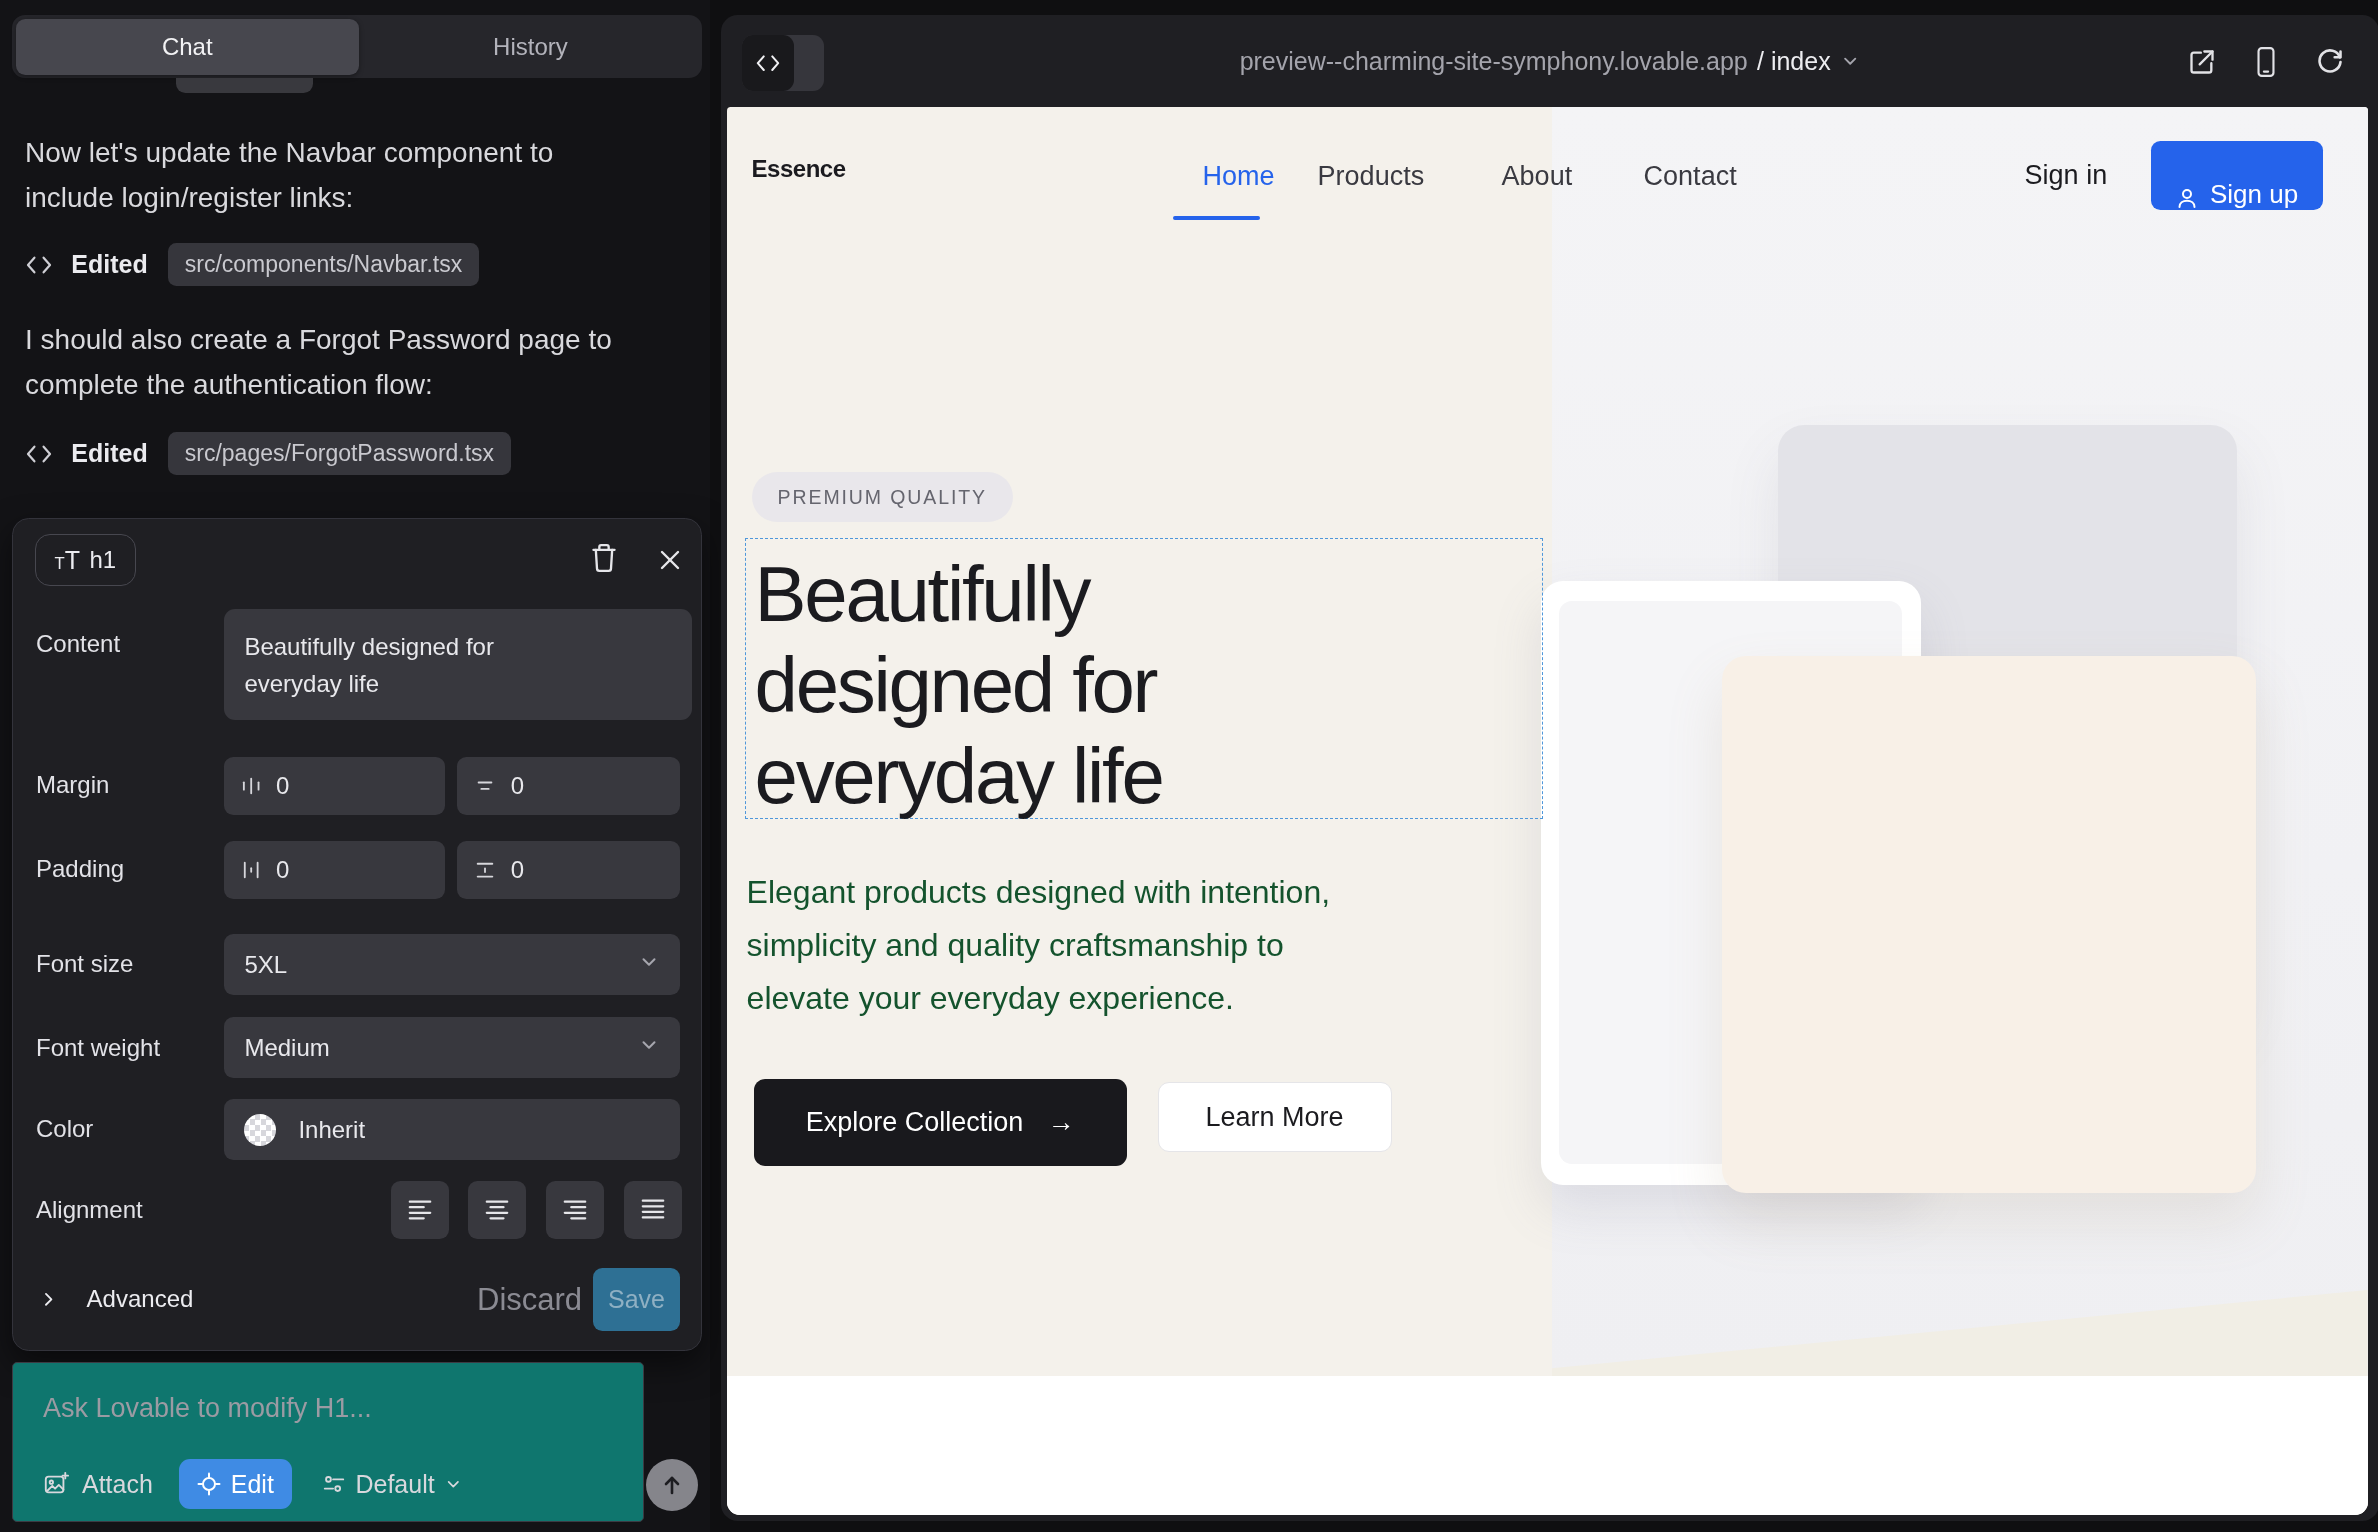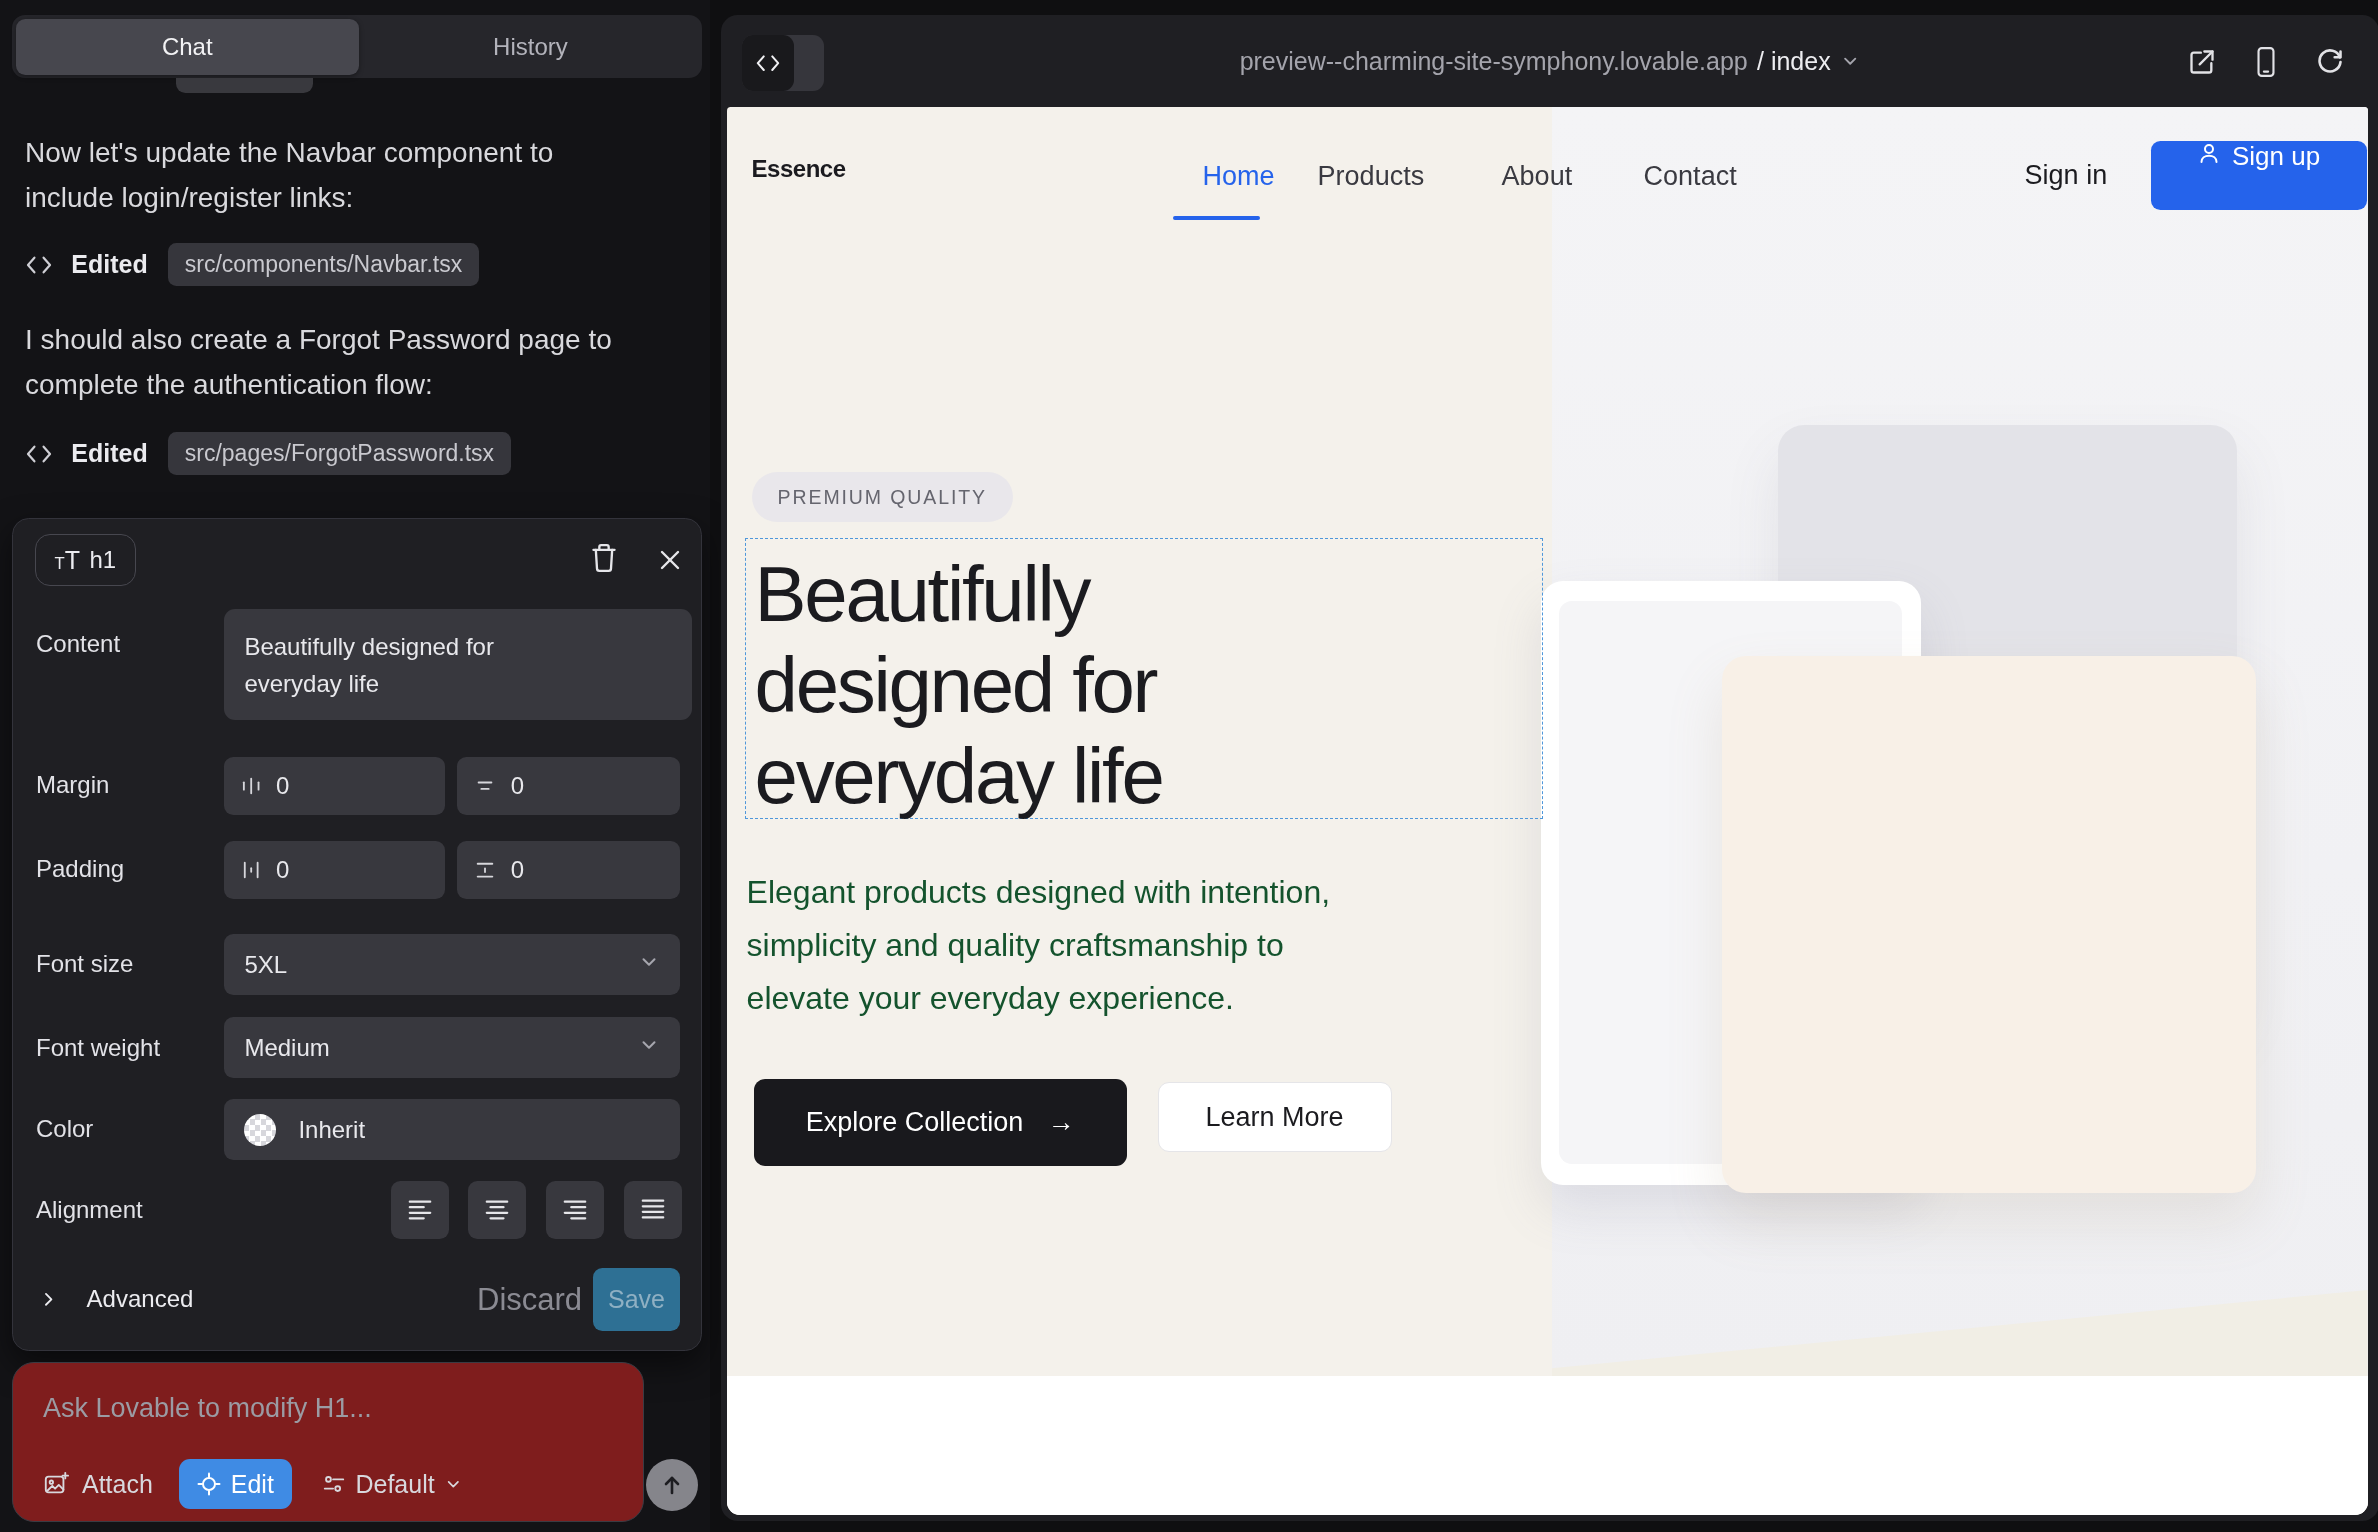--- a/index.html
+++ b/index.html
@@ -34,21 +34,21 @@
   .num-field svg { color:#d6d6db; }
   .select { left:211px; width:456px; height:61px; padding:0 20.4px; justify-content:space-between; }
   .select .chev { color:#a6a6ae; }
   .swatch { width:32px; height:32px; border-radius:50%; background:repeating-conic-gradient(#ffffff 0 90deg, #d7d7dc 90deg 180deg); background-size:11px 11px; margin-right:22px; }
   .align-btn { position:absolute; top:662px; width:58px; height:58px; background:#38383e; border-radius:9.3px; display:flex; align-items:center; justify-content:center; color:#e6e6ea; }
   .adv { position:absolute; left:26px; top:766px; display:flex; align-items:center; gap:29px; color:#ececf0; font-size:24px; font-weight:500; }
   .discard { position:absolute; left:464px; top:749px; width:102px; height:63px; line-height:63px; text-align:left; font-size:31px; color:#8b8b93; }
   .save { position:absolute; left:580px; top:749px; width:87px; height:63px; background:#2e7094; border-radius:9.3px; font-size:25px; color:#8fb0c3; text-align:center; line-height:63px; }
 
   
-  .composer { position:absolute; left:12px; top:1362px; width:632px; height:160px; background:#7f1d1d; border:0.9px solid #3b3b43; border-radius:22px; }
+  .composer { position:absolute; left:12px; top:1362px; width:632px; height:160px; background:#0f766e; border:0.9px solid #3b3b43; border-radius:5px; }
   .composer input { position:absolute; left:30px; top:30px; width:612px; background:transparent; border:none; outline:none; font-size:27px; color:#e6e6ea; font-family:inherit; }
   .composer input::placeholder { color:#9b9ba3; }
   .c-row { position:absolute; left:30px; top:95px; height:52px; display:flex; align-items:center; gap:13px; color:#d8d8dd; font-size:25px; }
   .edit-pill { display:flex; align-items:center; gap:9.3px; background:#3f8be4; color:#fff; border-radius:11px; height:50px; padding:0 18.6px; margin-left:13px; }
   .default-group { display:flex; align-items:center; gap:9.3px; margin-left:16.7px; }
   .send { position:absolute; left:633px; top:96px; width:52px; height:52px; border-radius:50%; background:#85858b; display:flex; align-items:center; justify-content:center; color:#1d1d21; }
 
   
   .browser { position:absolute; left:721px; top:15px; width:1658px; height:1506px; background:#1f1f23; border-radius:16.7px; }
   .toggle { position:absolute; left:21.3px; top:20.4px; width:82px; height:56px; background:#36363c; border-radius:11px; }
@@ -67,21 +67,21 @@
   .card-white { position:absolute; left:814px; top:474px; width:380px; height:604px; background:#ffffff; border-radius:22px; box-shadow:0 24px 50px rgba(120,120,140,.16); }
   .card-white .inner { position:absolute; left:18.6px; top:20.4px; width:343px; height:563px; background:#f5f5f7; border-radius:13px; }
   .card-cream { position:absolute; left:995px; top:549px; width:534px; height:537px; background:#f8f0e7; border-radius:24px; box-shadow:0 28px 56px rgba(160,140,115,.16); }
   .bottom-strip { position:absolute; left:0; top:1269px; width:1641px; height:139px; background:#ffffff; }
 
   .brand { position:absolute; left:25px; top:48px; font-size:24px; font-weight:700; letter-spacing:-0.5px; color:#1b1b1f; }
   .navlink { position:absolute; top:54px; font-size:27px; color:#3a3a41; }
   .navlink.active { color:#2563eb; font-weight:400;margin-left:28px; }
   .nav-underline { position:absolute; left:446px; top:109px; width:87px; height:3.7px; border-radius:1.9px; background:#2563eb; }
   .signin { position:absolute; left:1298px; top:53px; font-size:27px; color:#1b1b1f; font-weight:500; }
-  .signup { position:absolute; left:1424px; top:34px; width:216px; height:69px; background:#2563eb; border-radius:9.3px; color:#fff; font-size:26px; font-weight:500; display:flex; align-items:flex-start; justify-content:center; gap:11px; }
+  .signup { position:absolute; left:1424px; top:34px; width:172px; height:69px; background:#2563eb; border-radius:9.3px; color:#fff; font-size:26px; font-weight:500; display:flex; align-items:flex-end; justify-content:center; gap:11px; }
 
   .badge { position:absolute; left:25px; top:365px; height:50px; padding:0 26px; border-radius:25px; background:#e9e7eb; color:#65656e; font-size:19.5px; letter-spacing:1.9px; display:flex; align-items:center; }
   .selection { position:absolute; left:18.6px; top:431px; width:798px; height:281px; border:1.9px dashed #4f97da; }
   .hero-h1 { position:absolute; left:28px; top:442px; width:649px; font-size:78px; line-height:91px; font-weight:500; letter-spacing:-2.3px; color:#1b1b1f; }
   .hero-p { position:absolute; left:20px; top:759px; width:640px; font-size:32px; line-height:53px; color:#14532d; }
   .cta-dark { position:absolute; left:27px; top:972px; width:373px; height:87px; background:#19191d; border-radius:11px; color:#fff; font-size:27px; display:flex; align-items:center; justify-content:center; gap:24px; }
   .cta-light { position:absolute; left:431px; top:975px; width:234px; height:70px; background:#fff; border:1.4px solid #e5e5e8; border-radius:11px; color:#1b1b1f; font-size:27px; display:flex; align-items:center; justify-content:center; }
 </style>
 </head>
 <body>

